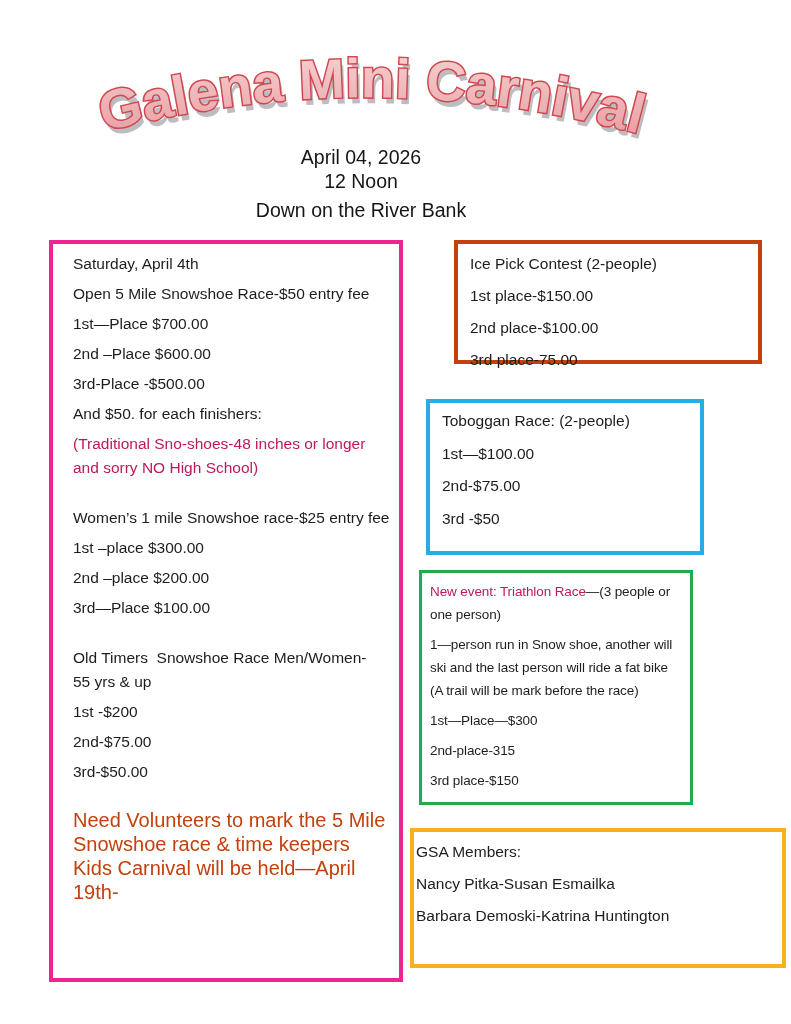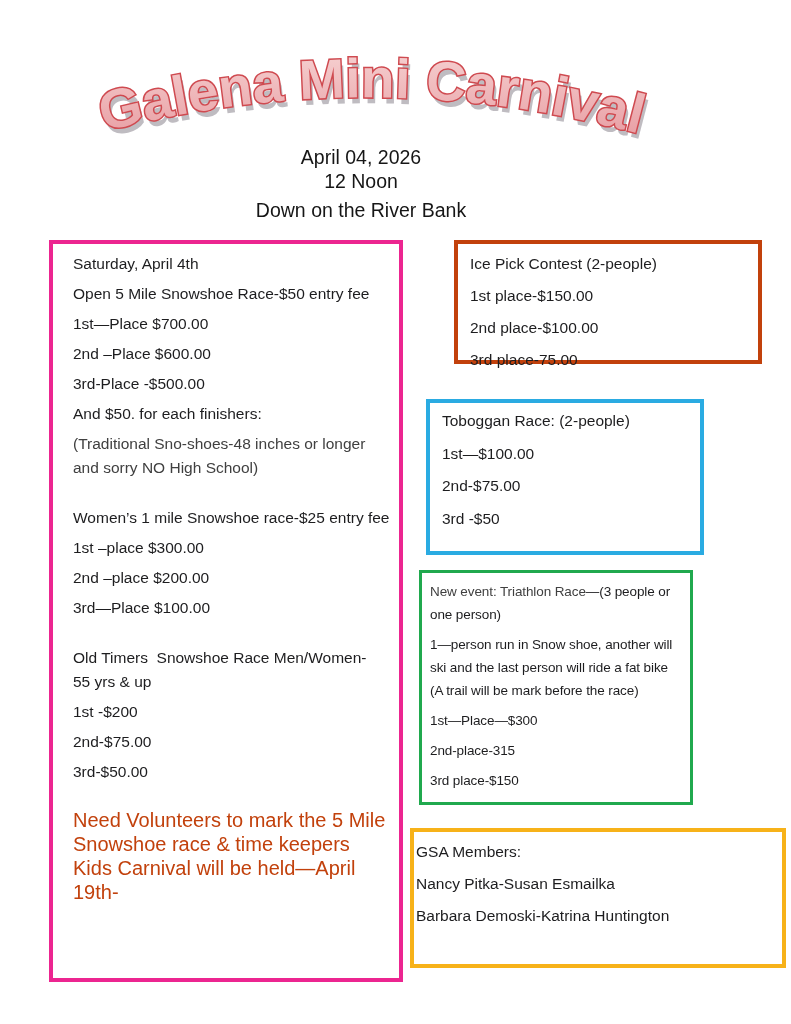--- a/index.html
+++ b/index.html
@@ -30,21 +30,21 @@
 
   .left-box {
     left: 49px; top: 240px; width: 354px; height: 742px;
     border: 4px solid #ec2590;
     padding: 8px 4px 8px 8px;
     font-size: 15.5px;
   }
   .left-box p { line-height: 24px; margin-bottom: 6px; margin-left: 12px; }
   .gap { margin-top: 26px !important; }
   .pre { white-space: pre-wrap; }
-  .red { color: #404040; }
+  .red { color: #be185d; }
   .note {
     font-size: 20px; line-height: 36px; color: #c2410c;
     margin-bottom: 0 !important;
   }
   .note-first { margin-top: 24px !important; }
   .oldtimers { max-width: 305px; }
 
   .ice-box {
     left: 422px; top: 240px; width: 308px; height: 124px;
     border: 4px solid #c2410c;

